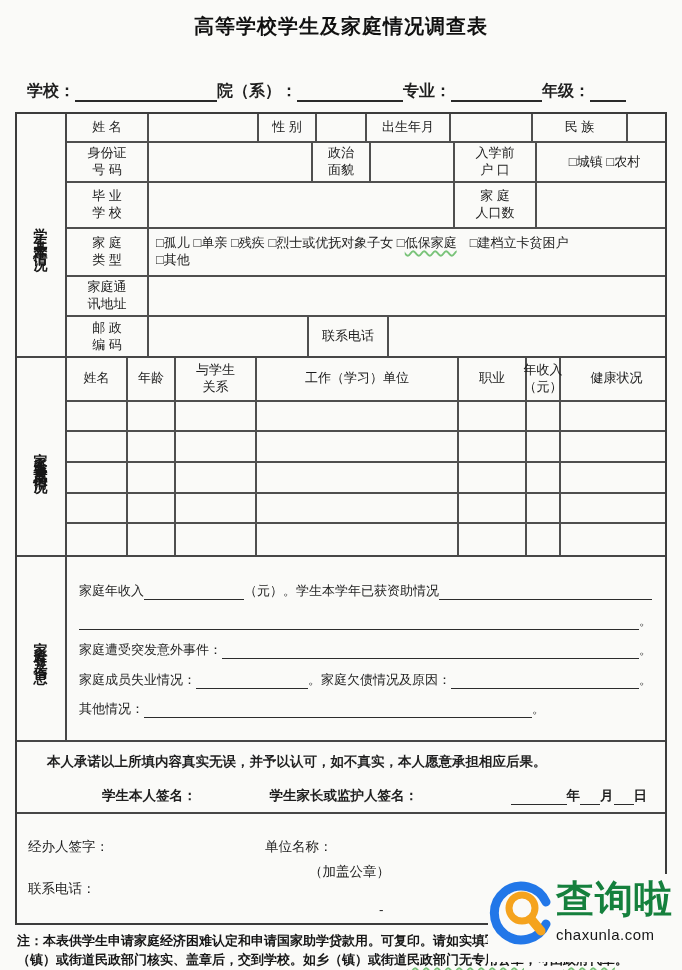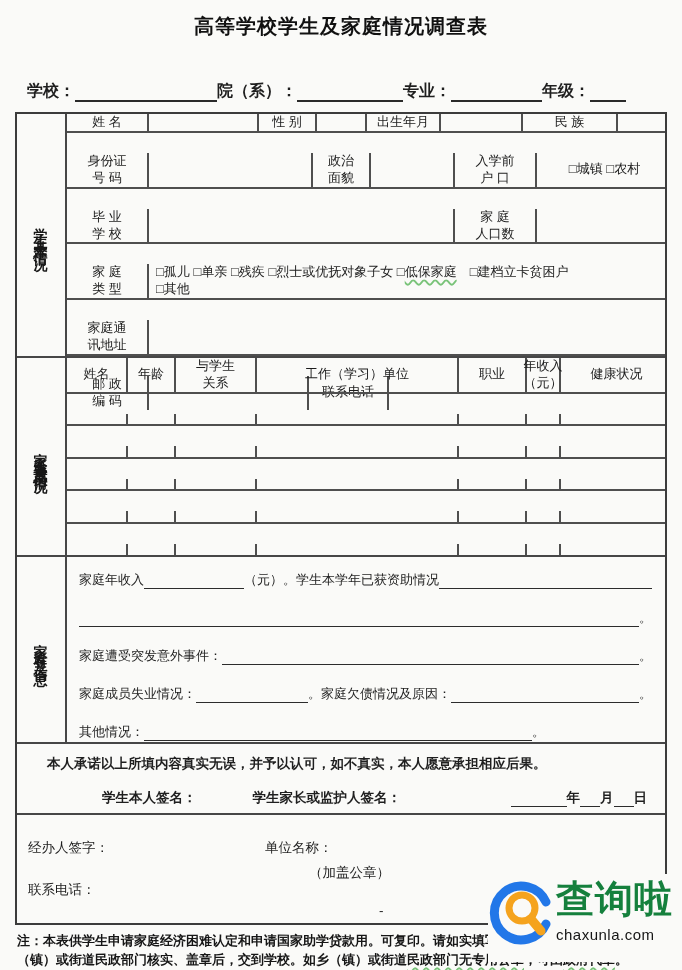--- a/index.html
+++ b/index.html
@@ -36,21 +36,21 @@
     display:flex; flex-direction:column;
   }
   .sec { display:flex; border-bottom:2px solid #474747; }
   .sec:last-child { border-bottom:none; }
   .side {
     width:50px; border-right:2px solid #474747;
     display:flex; align-items:center; justify-content:center;
     font-weight:bold; font-size:14px; color:#171717; flex:none;
   }
   .side-v { writing-mode:vertical-rl; text-orientation:upright; letter-spacing:6px; }
-  .content { flex:1; display:flex; flex-direction:column; min-width:0;gap:20px; }
+  .content { flex:1; display:flex; flex-direction:column; min-width:0; }
   .row { display:flex; border-bottom:2px solid #4f4f4f; }
   .row:last-child { border-bottom:none; }
   .c {
     border-right:2px solid #4f4f4f;
     display:flex; align-items:center; justify-content:center;
     font-size:13px; text-align:center; white-space:pre-line; line-height:1.3;
     flex:none; color:#1c1c1c;
   }
   .c:last-child { border-right:none;padding-left:7px; }
   .c.flexfill { flex:1; }
@@ -75,21 +75,21 @@
   .u { border-bottom:1.6px solid #2c2c2c; height:15px; display:inline-block; flex:none; }
   .u.grow { flex:1; }
 
   
   .sec4 { height:73px; flex-direction:column; }
   .statement { padding:11px 10px 0 30px; font-weight:bold; font-size:13.5px; }
   .sig-row {
     display:flex; align-items:flex-end; margin-top:16px;
     padding:0 18px 0 85px; font-weight:bold; font-size:13.5px; white-space:nowrap;
   }
-  .sig-guardian { margin-left:56px; }
+  .sig-guardian { margin-left:73px; }
   .date-group { margin-left:auto; display:flex; align-items:flex-end; font-weight:bold; }
   .date-group .u { height:14px; }
 
   
   .sec5 { height:110px; }
   .side5 {
     width:113px; border-right:2px solid #474747; flex:none;
     display:flex; align-items:center; justify-content:center;
     font-weight:bold; font-size:13.5px; line-height:1.55; white-space:pre-line; text-align:left;
   }
@@ -138,21 +138,21 @@
     <div class="sec" style="height:244px">
       <div class="side">
         <span class="side-v">学生基本情况</span>
       </div>
       <div class="content">
         <div class="row r1">
           <div class="c lab" style="width:82px">姓 名</div>
           <div class="c" style="width:110px"></div>
           <div class="c lab" style="width:58px">性 别</div>
           <div class="c" style="width:50px"></div>
-          <div class="c lab" style="width:74px">出生年月</div>
+          <div class="c lab" style="width:84px">出生年月</div>
           <div class="c" style="width:82px"></div>
           <div class="c lab" style="width:95px">民 族</div>
           <div class="c flexfill"></div>
         </div>
         <div class="row r2">
           <div class="c lab" style="width:82px">身份证
 号  码</div>
           <div class="c" style="width:164px"></div>
           <div class="c lab" style="width:58px">政治
 面貌</div>

